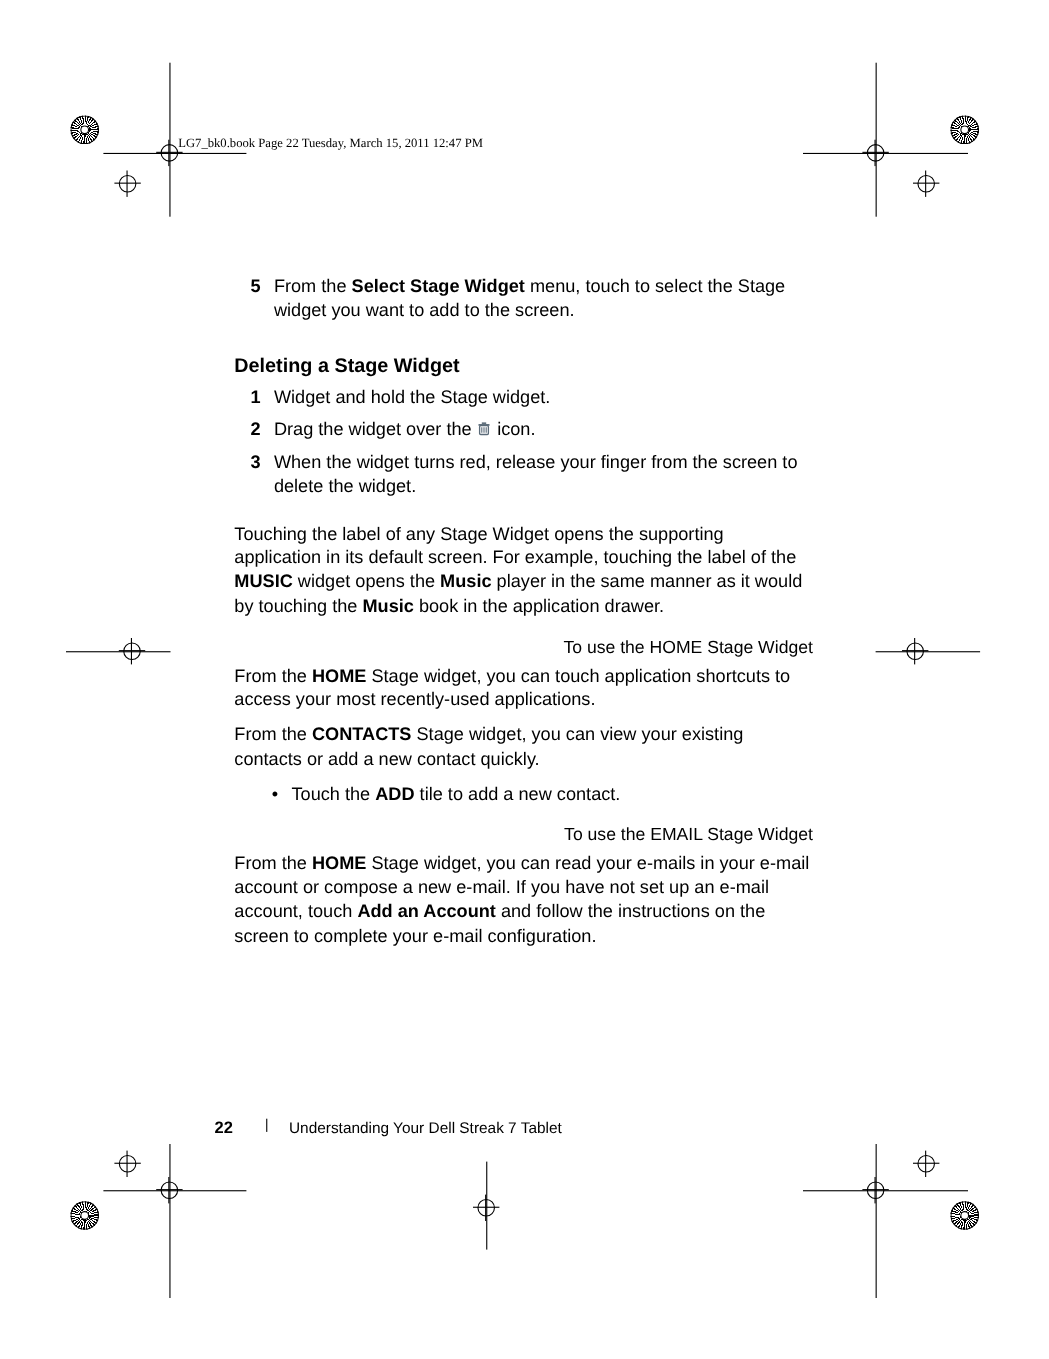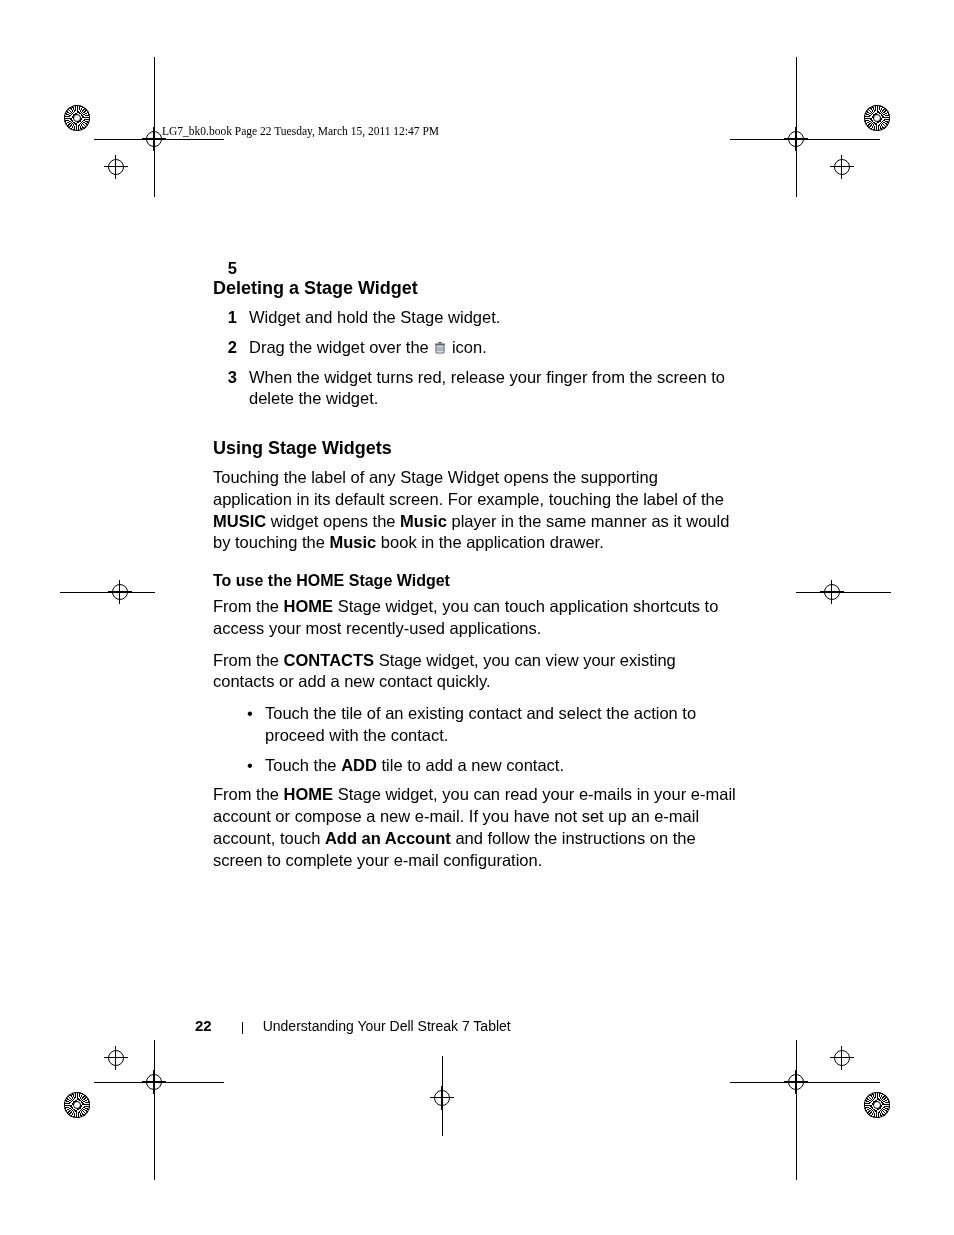--- a/index.html
+++ b/index.html
@@ -45,23 +45,24 @@
     font-weight: 700;
     text-align: right;
     width: 16px;
   }
   .h2 {
     font-weight: 700;
     font-size: 18px;
     margin: 28px 0 8px 0;
   }
   .h3 {
-    font-weight: 700;
+    font-weight: 400;
     font-size: 16px;
     margin: 18px 0 6px 0;
+    text-align: right;
   }
   .para {
     font-size: 16.5px;
     line-height: 1.32;
     margin: 0 0 10px 0;
   }
   .bullets {
     list-style: none;
     padding: 0 0 0 36px;
     margin: 4px 0 6px 0;
@@ -82,21 +83,21 @@
   .trash-icon svg {
     vertical-align: -2px;
   }
   .footer {
     position: absolute;
     left: 195px;
     top: 1017px;
     font-size: 14px;
     color: #000;
     display: flex;
-    align-items: flex-end;
+    align-items: flex-start;
   }
   .footer .pagenum {
     font-weight: 700;
     font-size: 15px;
   }
   .footer .divider {
     display: inline-block;
     width: 1px;
     height: 12px;
     background: #000;
@@ -135,20 +136,23 @@
 </head>
 <body>
 
 <div class="header-line">LG7_bk0.book  Page 22  Tuesday, March 15, 2011  12:47 PM</div>
 
 <div class="page">
 
   <ol class="num-list">
     <li>
       <span class="num">5</span>
+      <span>
+        <span>From the </span><b>Select Stage Widget</b><span> menu, touch to select the Stage widget you want to add to the screen.</span>
+      </span>
     </li>
   </ol>
 
   <div class="h2">Deleting a Stage Widget</div>
   <ol class="num-list">
     <li>
       <span class="num">1</span>
       <span>Widget and hold the Stage widget.</span>
     </li>
     <li>
@@ -167,40 +171,39 @@
         </span>
         <span> icon.</span>
       </span>
     </li>
     <li>
       <span class="num">3</span>
       <span>When the widget turns red, release your finger from the screen to delete the widget.</span>
     </li>
   </ol>
 
-  <div class="h2">Using Stage Widgets</div>
   <p class="para">
     <span>Touching the label of any Stage Widget opens the supporting application in its default screen. For example, touching the label of the </span><b>MUSIC</b><span> widget opens the </span><b>Music</b><span> player in the same manner as it would by touching the </span><b>Music</b><span> book in the application drawer.</span>
   </p>
 
   <div class="h3">To use the HOME Stage Widget</div>
   <p class="para">
     <span>From the </span><b>HOME</b><span> Stage widget, you can touch application shortcuts to access your most recently-used applications.</span>
   </p>
 
   <p class="para">
     <span>From the </span><b>CONTACTS</b><span> Stage widget, you can view your existing contacts or add a new contact quickly.</span>
   </p>
   <ul class="bullets">
-    <li>Touch the tile of an existing contact and select the action to proceed with the contact.</li>
     <li>
       <span>Touch the </span><b>ADD</b><span> tile to add a new contact.</span>
     </li>
   </ul>
 
+  <div class="h3">To use the EMAIL Stage Widget</div>
   <p class="para">
     <span>From the </span><b>HOME</b><span> Stage widget, you can read your e-mails in your e-mail account or compose a new e-mail. If you have not set up an e-mail account, touch </span><b>Add an Account</b><span> and follow the instructions on the screen to complete your e-mail configuration.</span>
   </p>
 </div>
 
 <div class="footer">
   <span class="pagenum">22</span>
   <span class="divider"></span>
   <span>Understanding Your Dell Streak 7 Tablet</span>
 </div>

